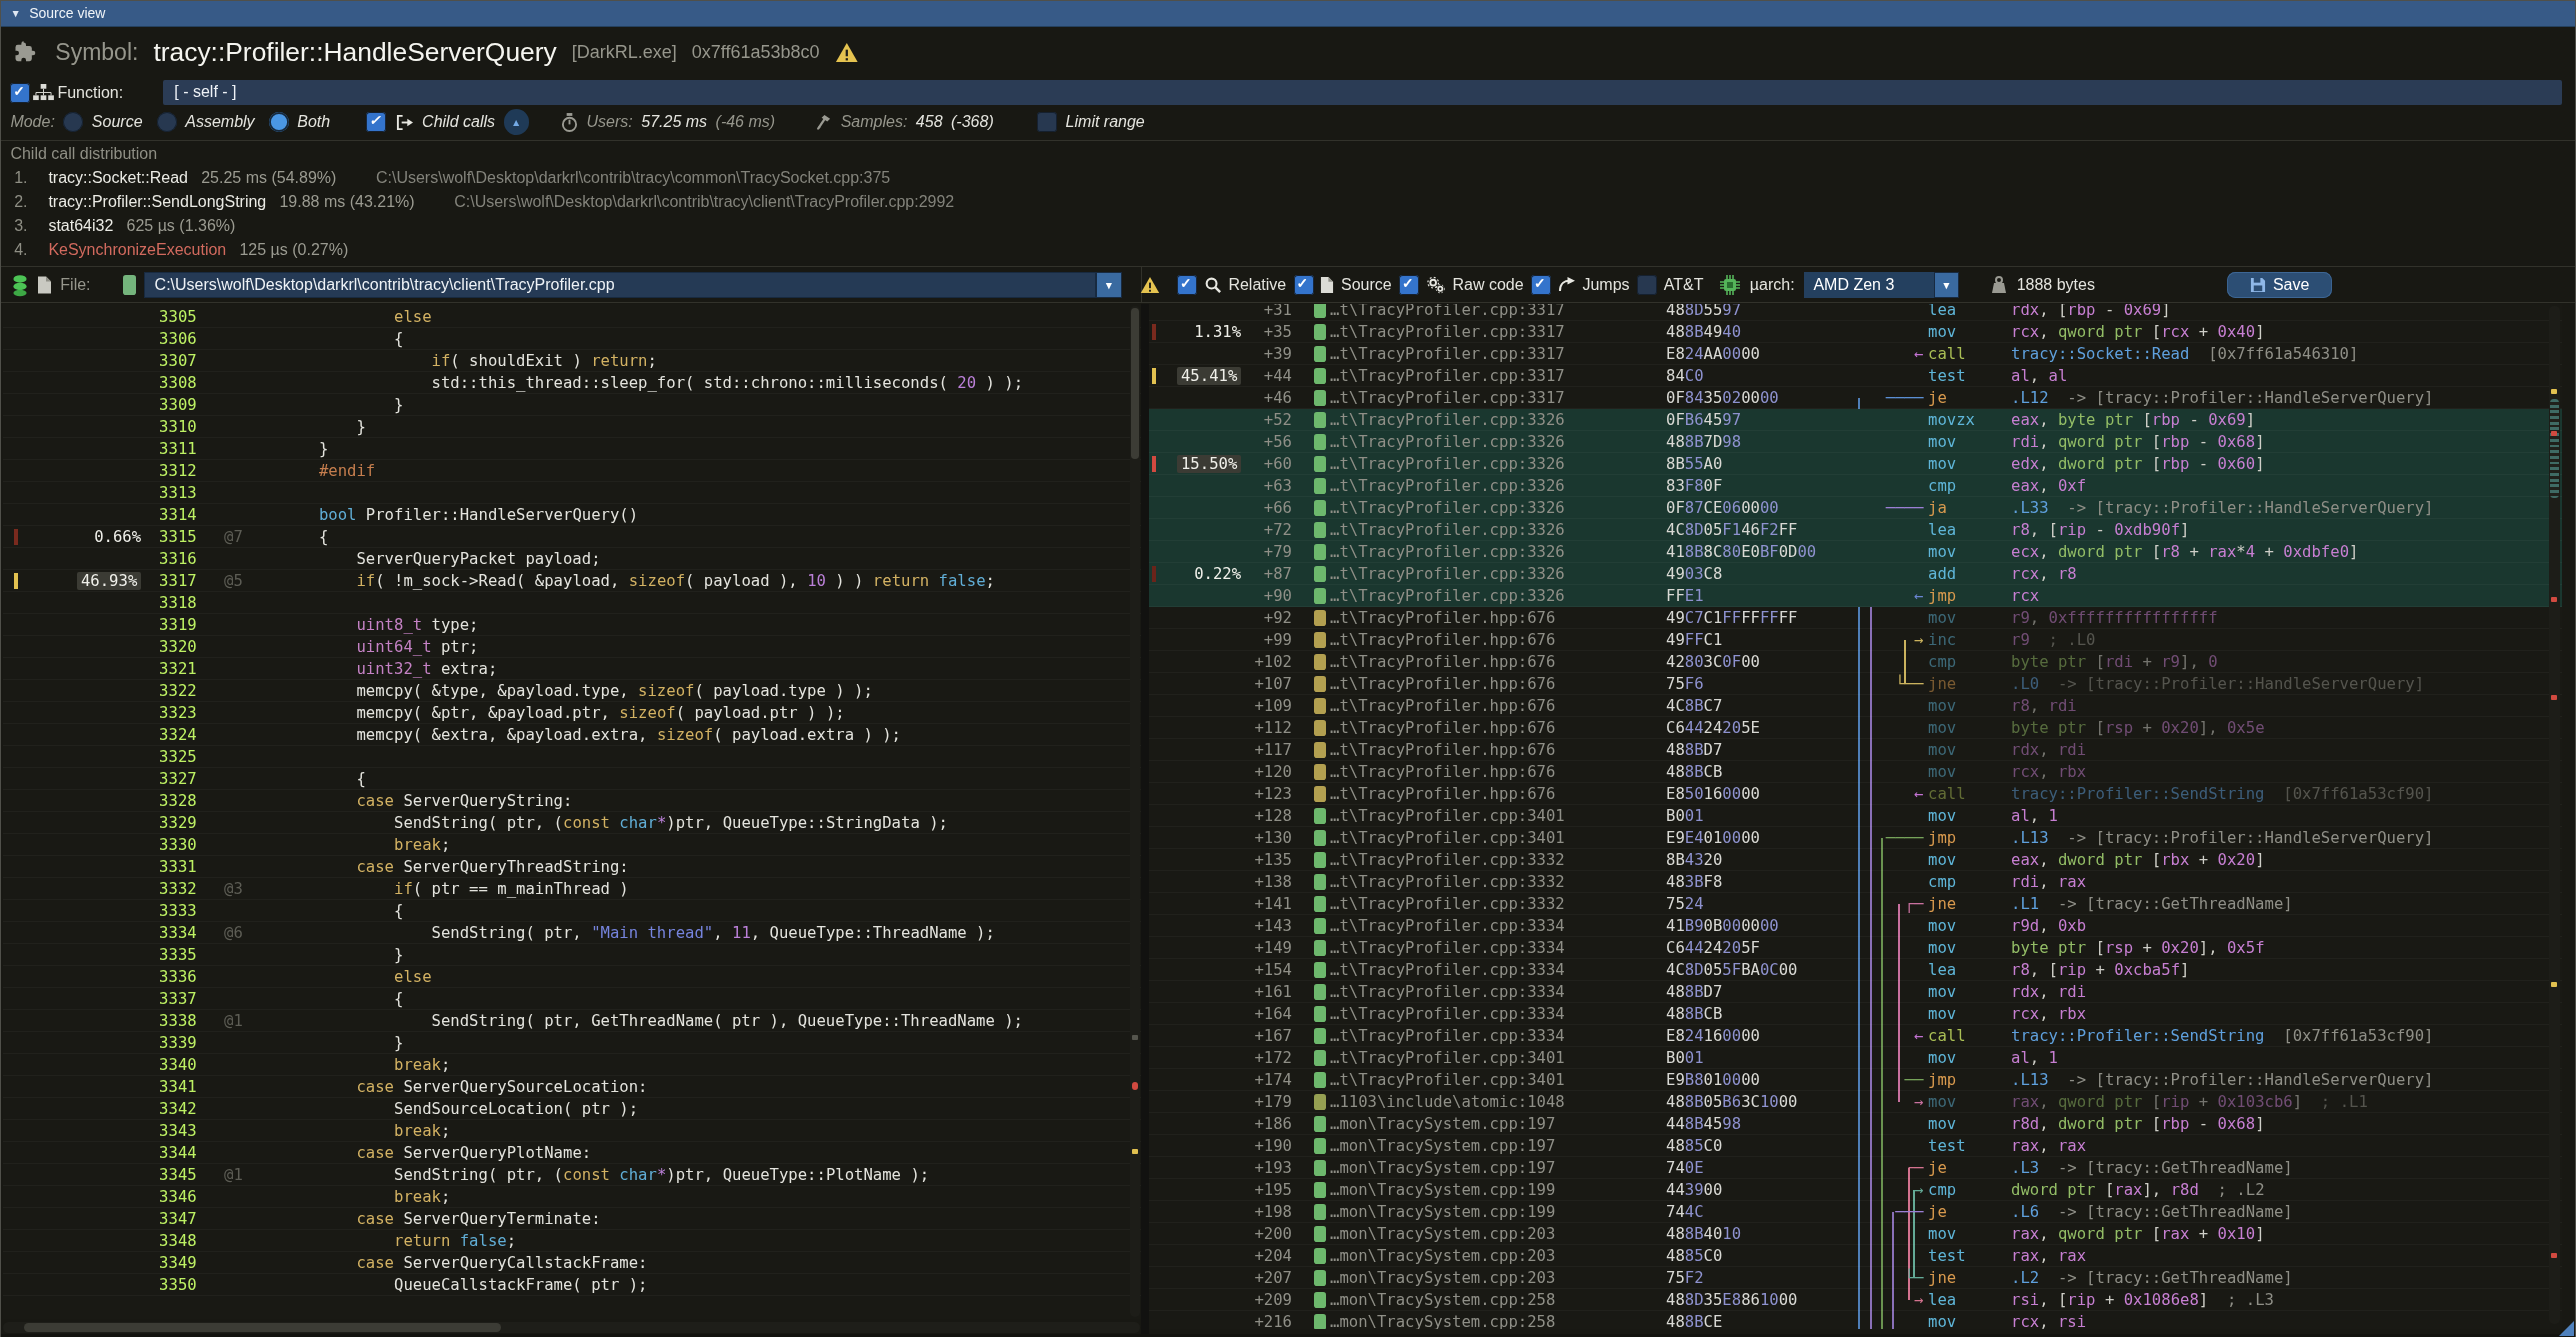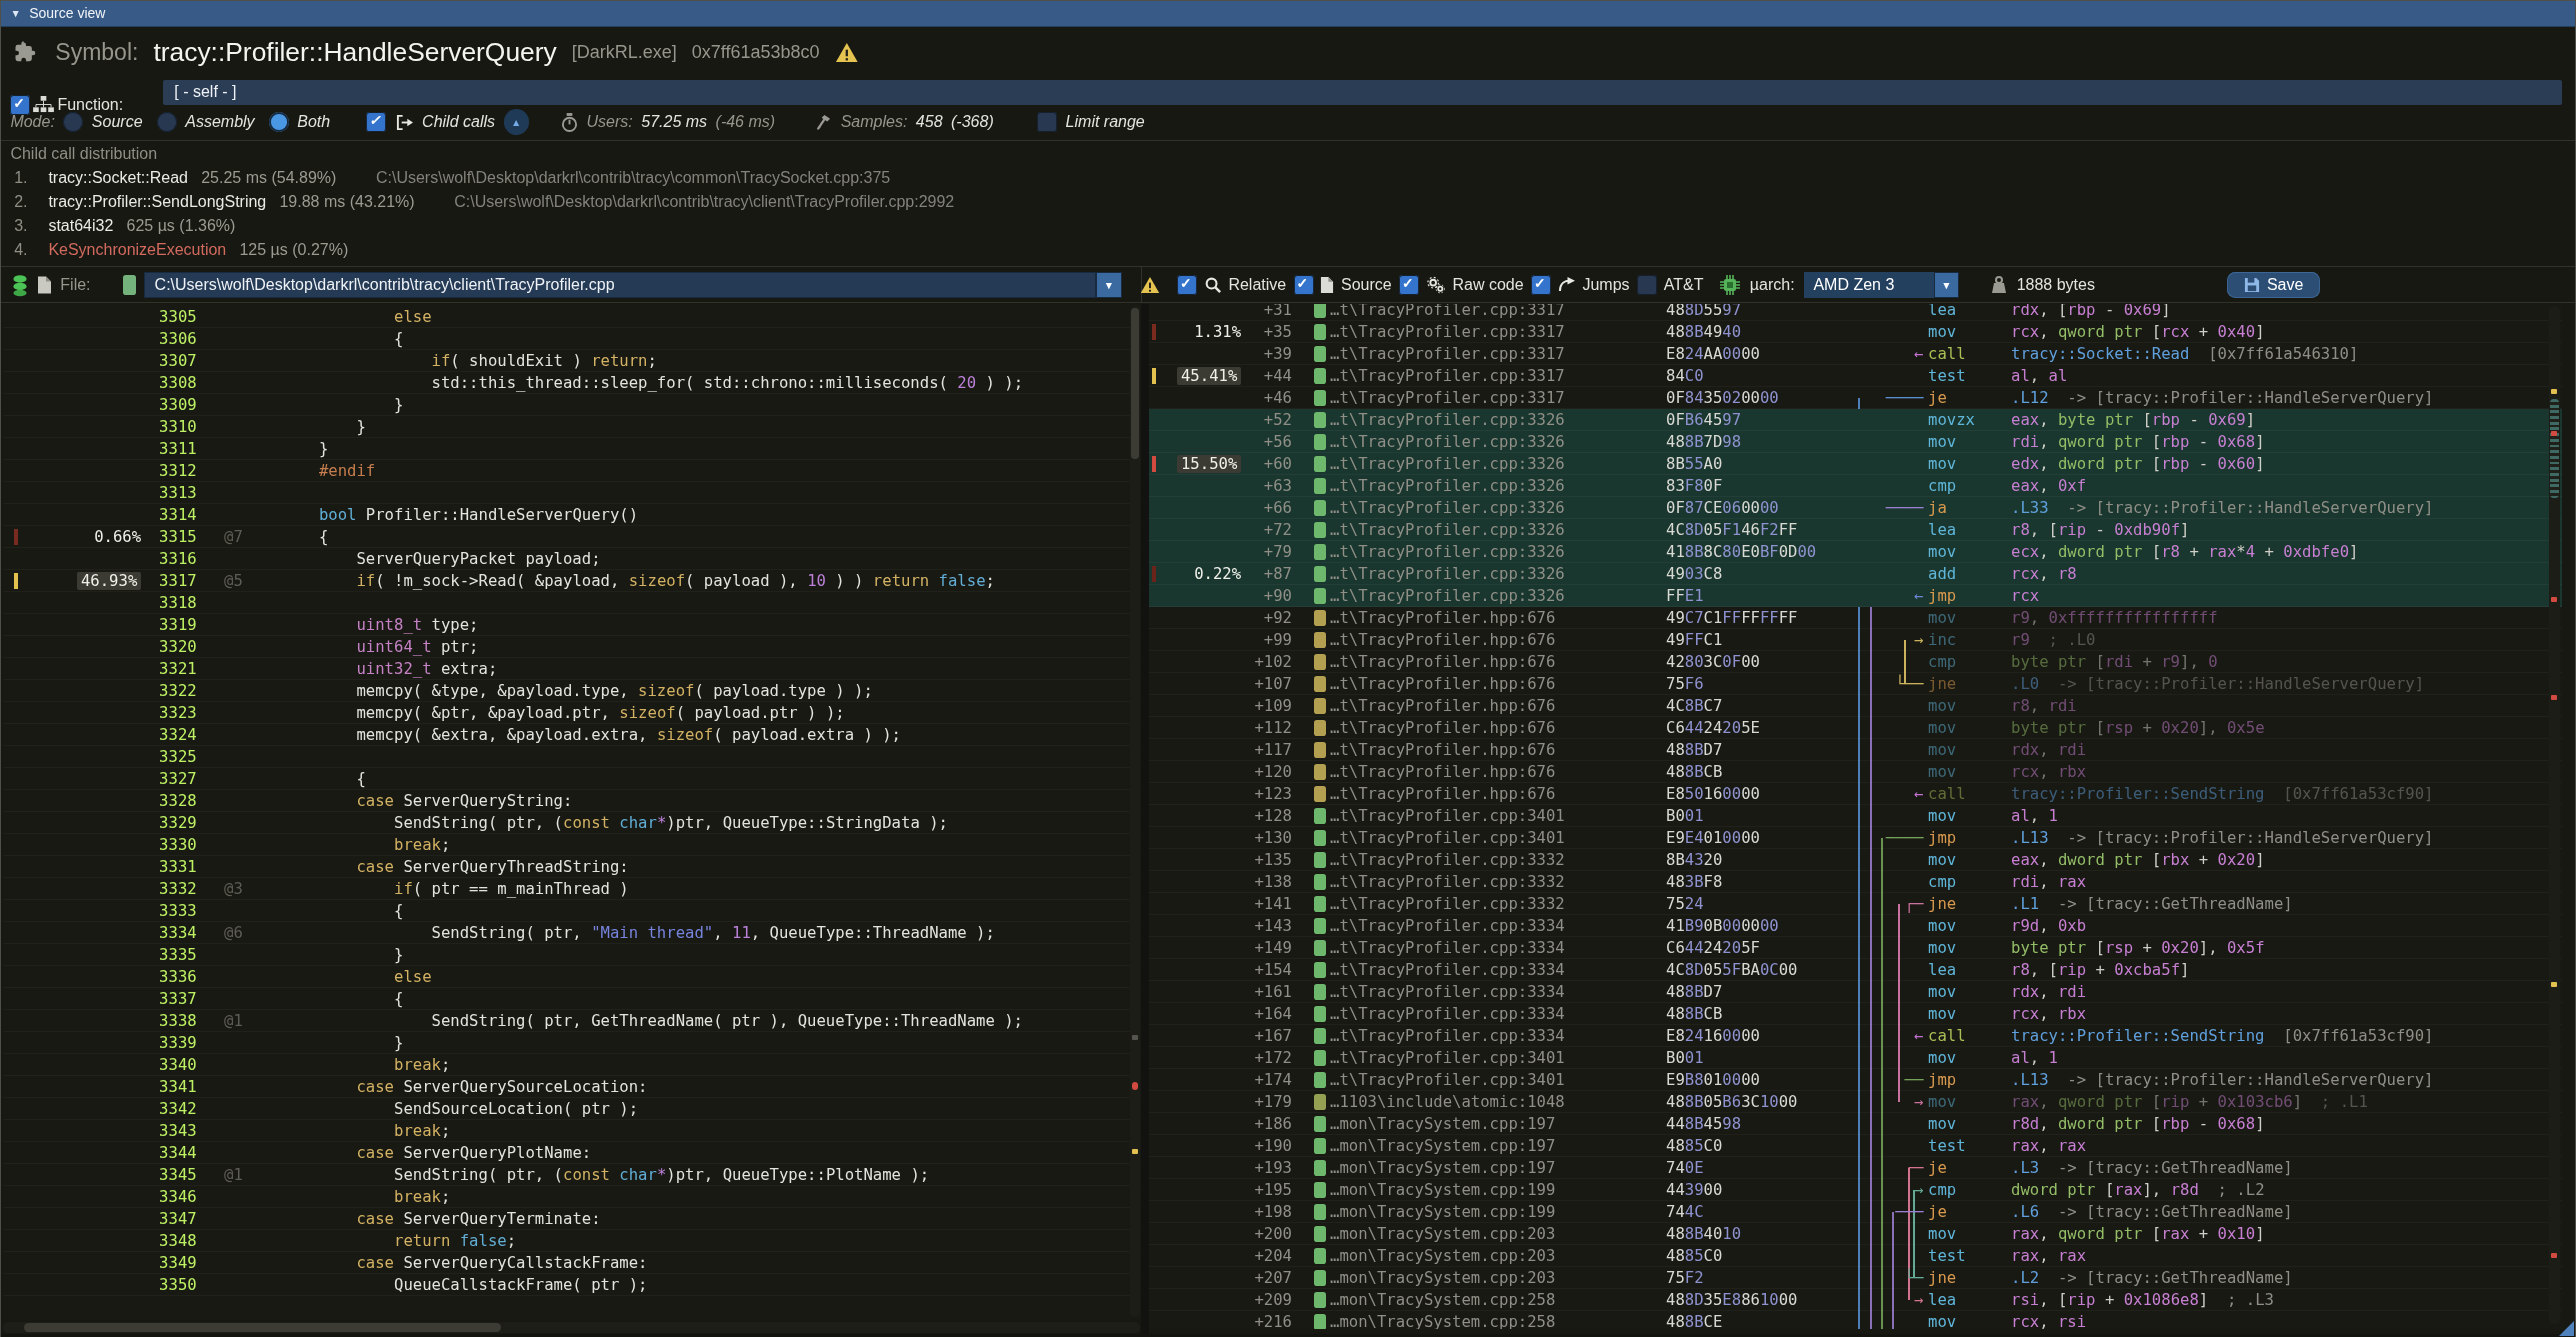--- a/index.html
+++ b/index.html
@@ -11,21 +11,21 @@
             border-bottom:0.9px solid #24405e;}
   .titlebar .tri{color:#dfe7f2;font-size:10.4px;}
   .titlebar .ttext{color:#f0f4f8;font-size:14px;}
   
   .symbolrow{position:absolute;left:11.3px;top:29px;height:45px;display:flex;align-items:center;gap:15px;}
   .sym-label{font-size:23px;color:#96968c;}
   .sym-name{font-size:26.4px;color:#f5f5f0;}
   .sym-mod,.sym-addr{font-size:18px;color:#96968c;}
   
   .funcrow{position:absolute;left:0;top:79px;width:100%;height:25.5px;}
-  .funcrow .inner{position:absolute;left:9.4px;top:0;display:flex;align-items:center;gap:3px;height:25.5px;font-size:16px;margin-top:12px;}
+  .funcrow .inner{position:absolute;left:9.4px;top:0;display:flex;align-items:center;gap:3px;height:25.5px;font-size:16px;}
   .func-combo{position:absolute;left:162px;top:0;width:2399px;height:24.6px;background:#2b3c55;border-radius:1.9px;
               display:flex;align-items:center;padding-left:11.3px;box-sizing:border-box;font-size:16px;color:#eef2f6;}
   
   .cb{width:20px;height:20px;border-radius:3.8px;background:#273850;box-shadow:inset 0 0 0 0.9px #15202e;position:relative;flex:none;}
   .cb.on{background:#3474cc;}
   .cb.on::after{content:"✓";position:absolute;left:2.8px;top:0px;color:#fff;font-size:14px;font-weight:bold;}
   .rb{width:20px;height:20px;border-radius:50%;background:#273850;box-shadow:inset 0 0 0 0.9px #15202e;flex:none;}
   .rb.on{background:#4a97e4;box-shadow:inset 0 0 0 1.9px #16293d;}
   
   .moderow{position:absolute;left:9.4px;top:108px;height:26.4px;display:flex;align-items:center;gap:8.5px;font-size:16px;font-style:italic;}
@@ -47,21 +47,21 @@
   .filerow .leftpart{position:absolute;left:11.3px;top:0;height:36px;display:flex;align-items:center;gap:8.5px;font-size:16px;}
   .file-combo{width:952px;height:25.5px;background:#253a55;border:0.9px solid #182a40;display:flex;align-items:center;
               padding-left:9.4px;box-sizing:border-box;color:#eef2f6;font-size:16px;overflow:hidden;white-space:nowrap;}
   .combo-arrow{width:25.5px;height:25.5px;background:#3a6aa0;display:flex;align-items:center;justify-content:center;
                color:#fff;font-size:10.4px;flex:none;border:0.9px solid #182a40;box-sizing:border-box;}
   .vdiv{position:absolute;left:1140px;top:0;width:0.9px;height:36px;background:#32322b;}
   .filerow .rightpart{position:absolute;left:1152px;top:0;height:36px;width:1417px;display:flex;align-items:center;gap:9.4px;font-size:16px;}
   .hdr-check{display:flex;align-items:center;gap:6.6px;margin-right:7.6px;}
   .march-combo{height:25.5px;background:#24405f;display:flex;align-items:center;padding:0 9.4px;color:#fff;min-width:111px;}
   .save-btn{height:26.4px;background:#2c4e74;border-radius:8.5px;display:flex;align-items:center;gap:6.6px;
-            padding:0 17px;color:#fff;box-shadow:inset 0 0 0 0.9px #3d6694;}
+            padding:0 23px;color:#fff;box-shadow:inset 0 0 0 0.9px #3d6694;}
   
   #srcpane{position:absolute;left:1.9px;top:303px;width:1138px;height:1015px;overflow:hidden;background:#191914;}
   .panegap{position:absolute;left:1140px;top:303px;width:7.6px;height:1034px;background:#121210;}
   #asmpane{position:absolute;left:1148px;top:303px;width:1413px;height:1025px;overflow:hidden;background:#191914;}
   .srow,.arow{display:flex;height:22px;line-height:22px;font-family:"DejaVu Sans Mono",monospace;font-size:15.6px;
               border-bottom:0.9px solid rgba(255,255,255,0.035);box-sizing:border-box;white-space:pre;}
   .srow.hl,.arow.sel{background:#1a372f;}
   .s-pct{width:142px;position:relative;text-align:right;color:#f0f0ea;flex:none;padding-right:3.8px;box-sizing:border-box;}
   .costbar{position:absolute;left:11.3px;top:2.8px;width:3.8px;height:16px;}
   .pbg{background:#3b3b34;padding:0 3.8px;border-radius:1.9px;}

